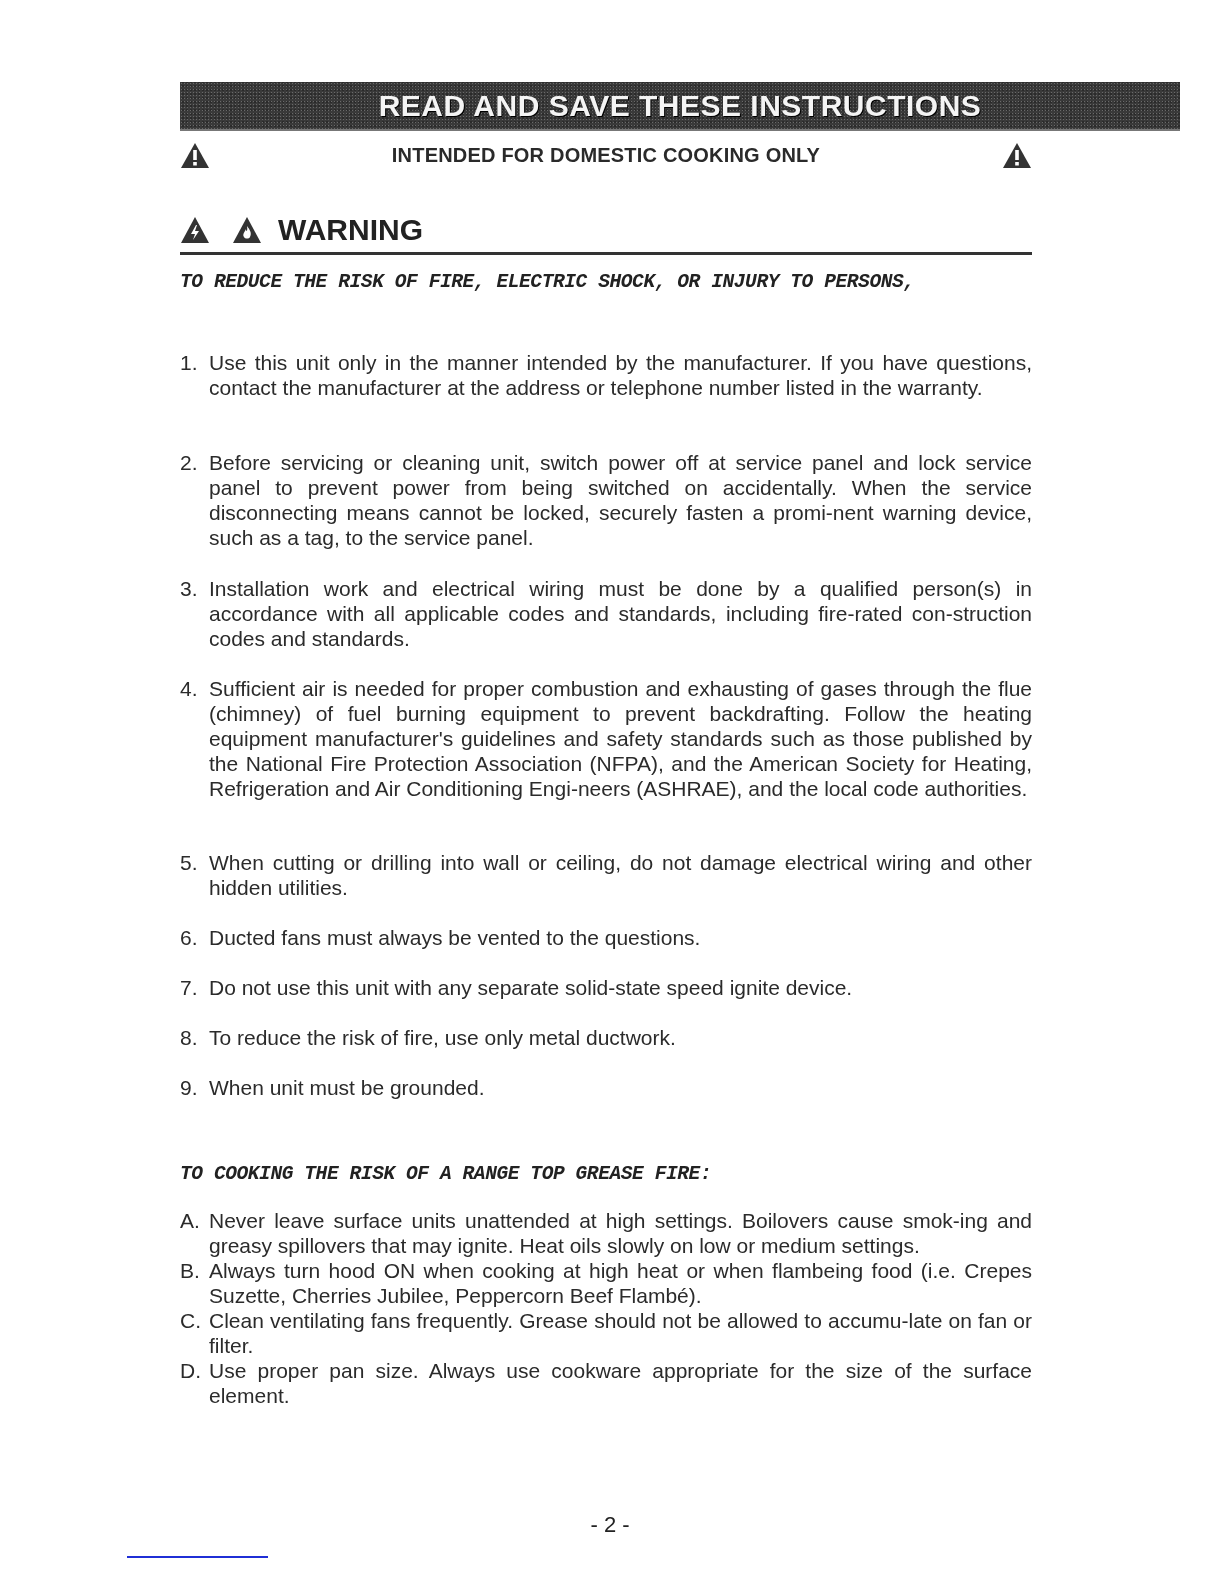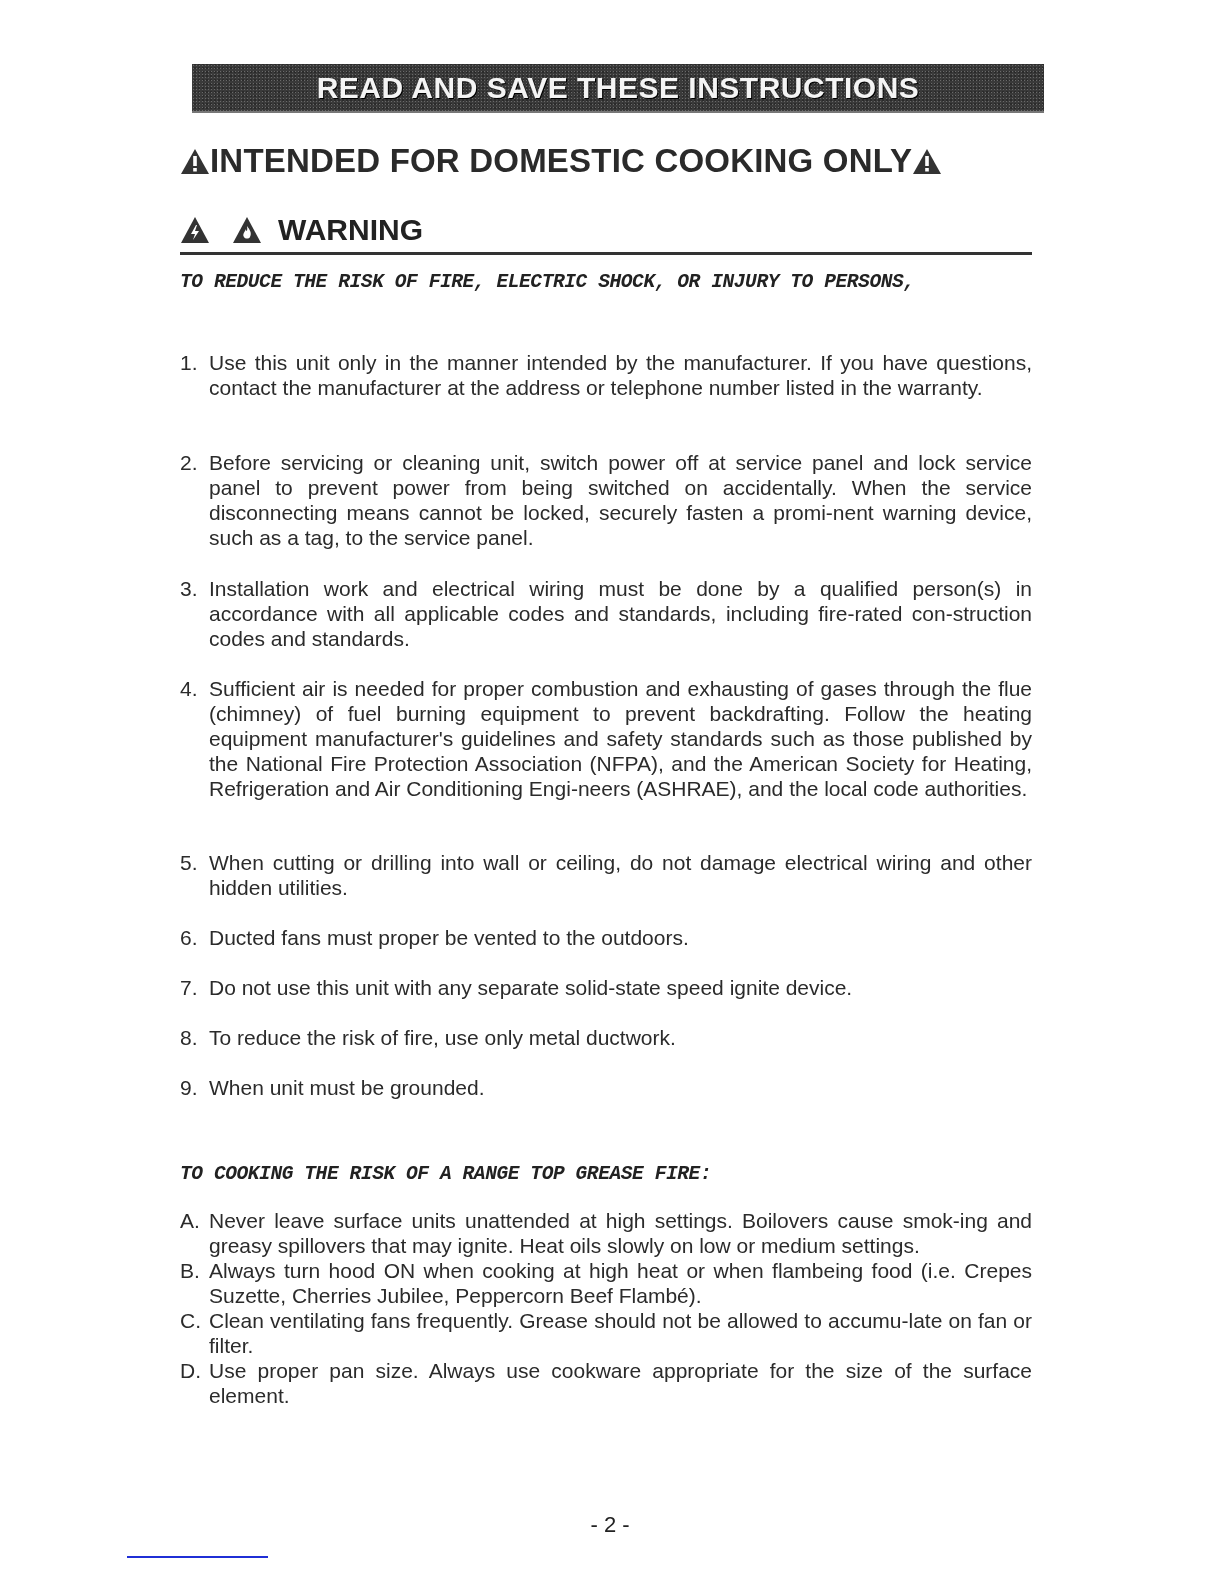--- a/index.html
+++ b/index.html
@@ -1,32 +1,32 @@
 <!DOCTYPE html>
 <html><head>
   <meta charset="utf-8">
   <style>
     html, body { margin: 0; padding: 0; background: #ffffff; }
     body { width: 1224px; height: 1584px; position: relative; overflow: hidden;
            font-family: "Liberation Sans", sans-serif; color: #1a1a1a; }
     .page { position: absolute; left: 0; top: 0; width: 1224px; height: 1584px; }
 
-    .banner { position: absolute; left: 180px; top: 64px; width: 852px; height: 47px;
+    .banner { position: absolute; left: 180px; top: 82px; width: 1000px; height: 47px;
               background-color: #3a3a3a;
               background-image: radial-gradient(#6a6a6a 0.6px, transparent 0.9px),
                                 radial-gradient(#222 0.6px, transparent 0.9px);
               background-size: 3px 3px, 4px 4px; background-position: 0 0, 1px 2px;
               border-bottom: 2px solid #777;
-              display: flex; align-items: center; justify-content: center; margin-left: 12px; }
+              display: flex; align-items: center; justify-content: center; }
     .banner span { color: #f4f4f4; font-weight: bold; font-size: 30px; letter-spacing: 0.5px;
                    text-shadow: 1px 1px 0 #000; }
 
     .intended { position: absolute; left: 180px; top: 142px; width: 852px; text-align: center;
-                font-size: 33px; font-weight: bold; color: #2a2a2a; letter-spacing: 0.2px;
-                display: flex; align-items: center; justify-content: flex-start; gap: 0; }
+                font-size: 20px; font-weight: bold; color: #2a2a2a; letter-spacing: 0.2px;
+                display: flex; align-items: center; justify-content: space-between; gap: 0; }
     .tri { display: inline-block; vertical-align: middle; }
 
     .warning-row { position: absolute; left: 180px; top: 208px; width: 852px; height: 44px;
                    border-bottom: 3px solid #333; display: flex; align-items: center; gap: 16px; }
     .warning-row .label { font-size: 30px; font-weight: bold; color: #222; margin-left: 0; }
 
     .subhead { position: absolute; left: 180px; width: 852px; font-size: 19.5px; font-weight: bold;
                font-style: italic; color: #222; line-height: 24px; letter-spacing: -0.4px; font-family: Liberation Mono, monospace; }
 
     .list { position: absolute; left: 180px; width: 852px; }
@@ -104,21 +104,21 @@
   </div>
   <div class="list" style="top:850px;">
     <div class="item">
       <span class="num">5.</span>
       <span class="txt">When cutting or drilling into wall or ceiling, do not damage electrical wiring and other hidden utilities.</span>
     </div>
   </div>
   <div class="list" style="top:925px;">
     <div class="item">
       <span class="num">6.</span>
-      <span class="txt">Ducted fans must proper be vented to the outdoors.</span>
+      <span class="txt">Ducted fans must always be vented to the questions.</span>
     </div>
   </div>
   <div class="list" style="top:975px;">
     <div class="item">
       <span class="num">7.</span>
       <span class="txt">Do not use this unit with any separate solid-state speed ignite device.</span>
     </div>
   </div>
   <div class="list" style="top:1025px;">
     <div class="item">

